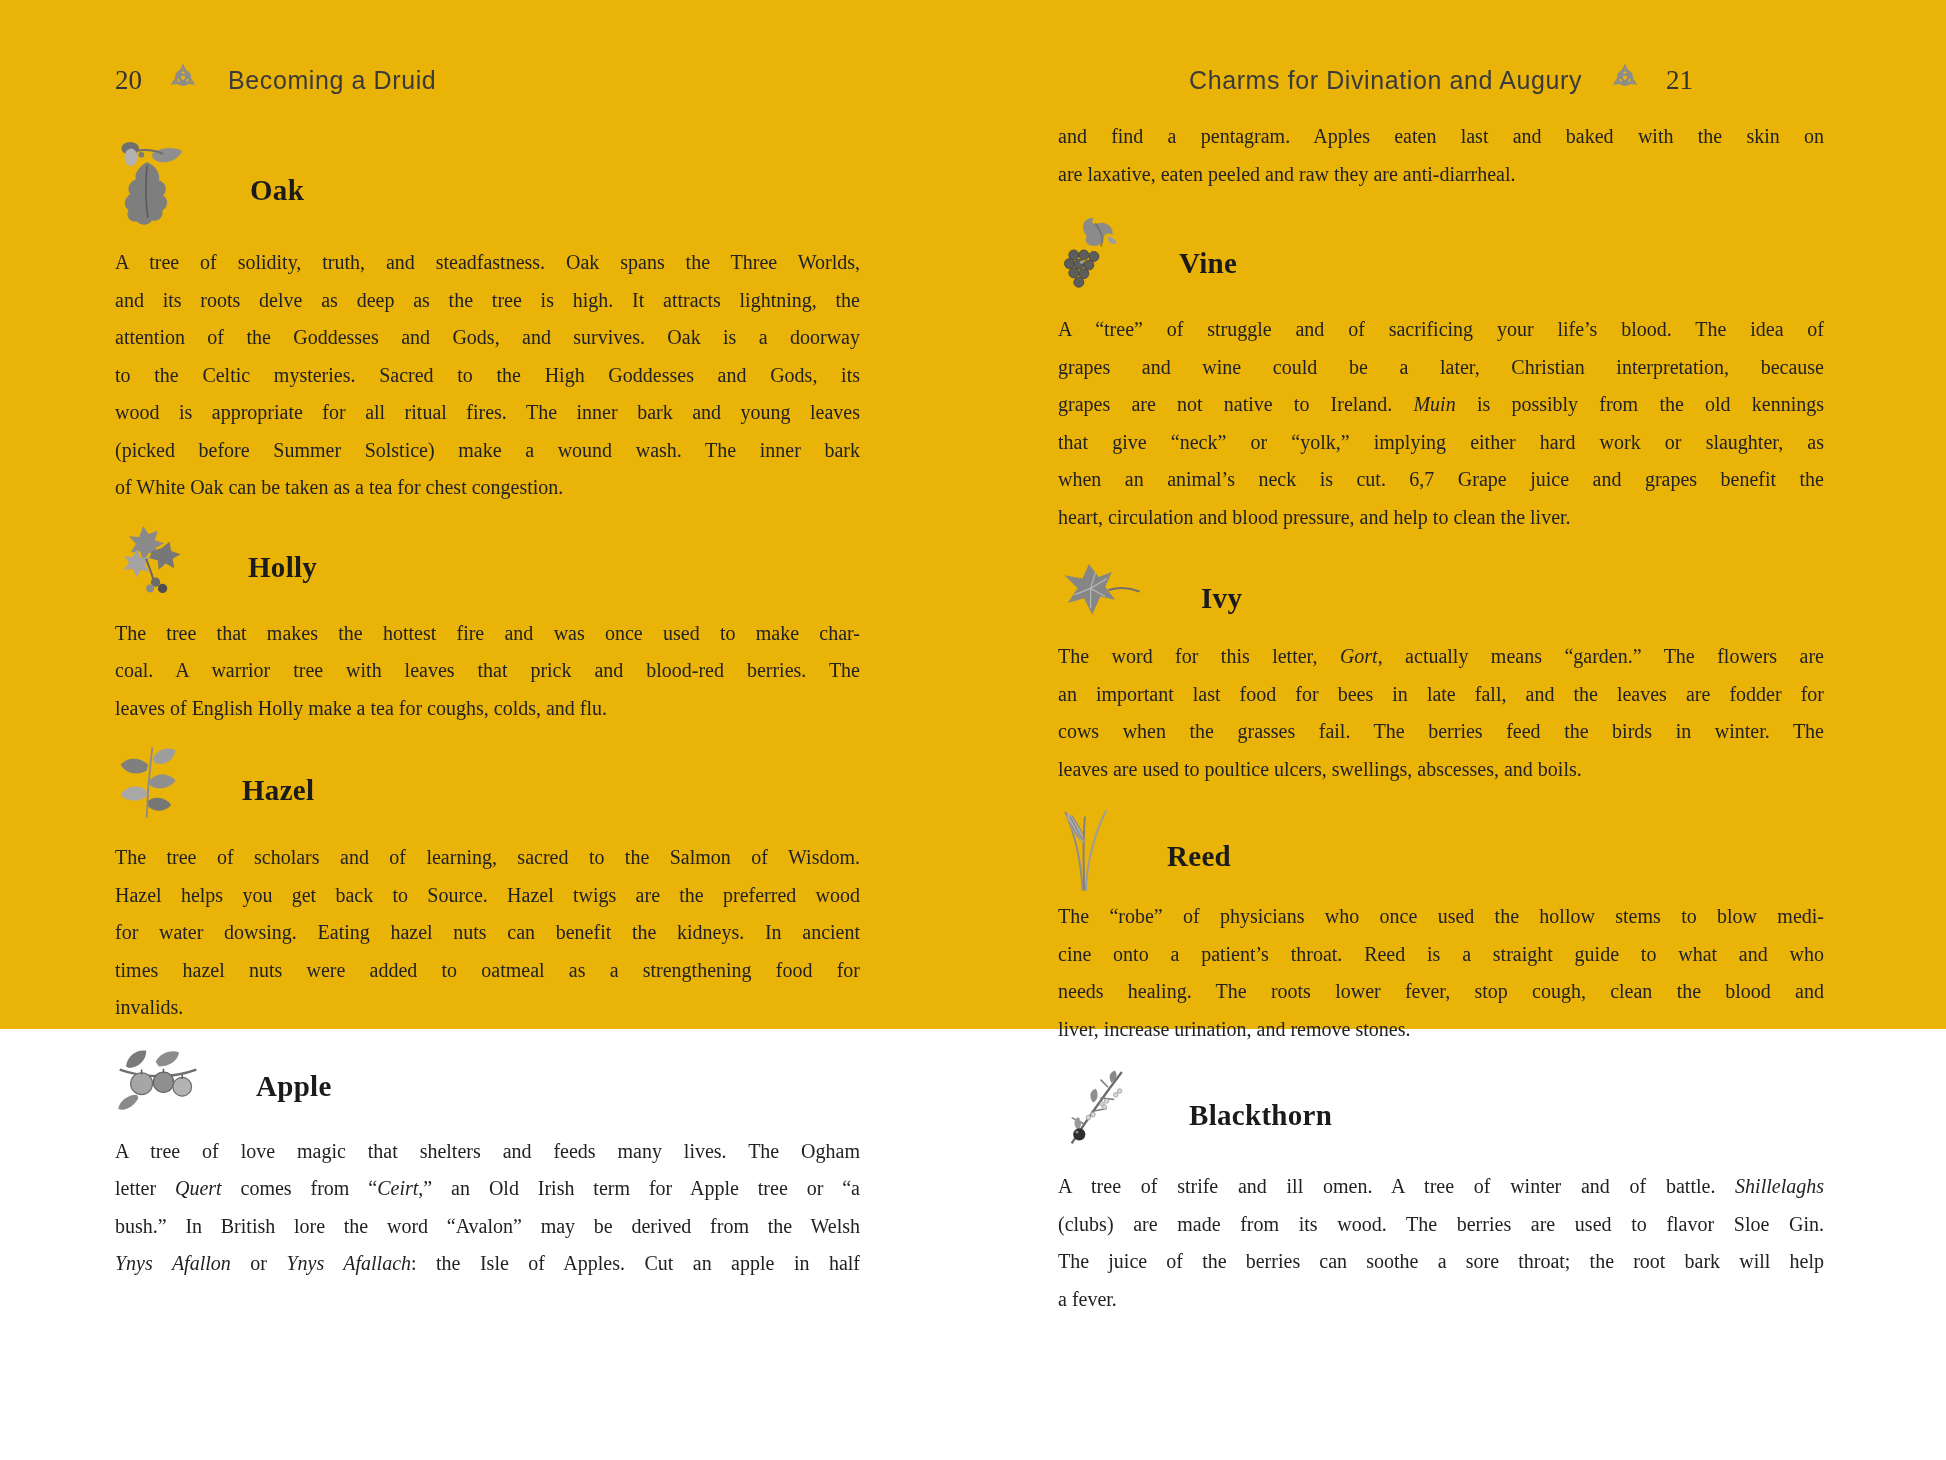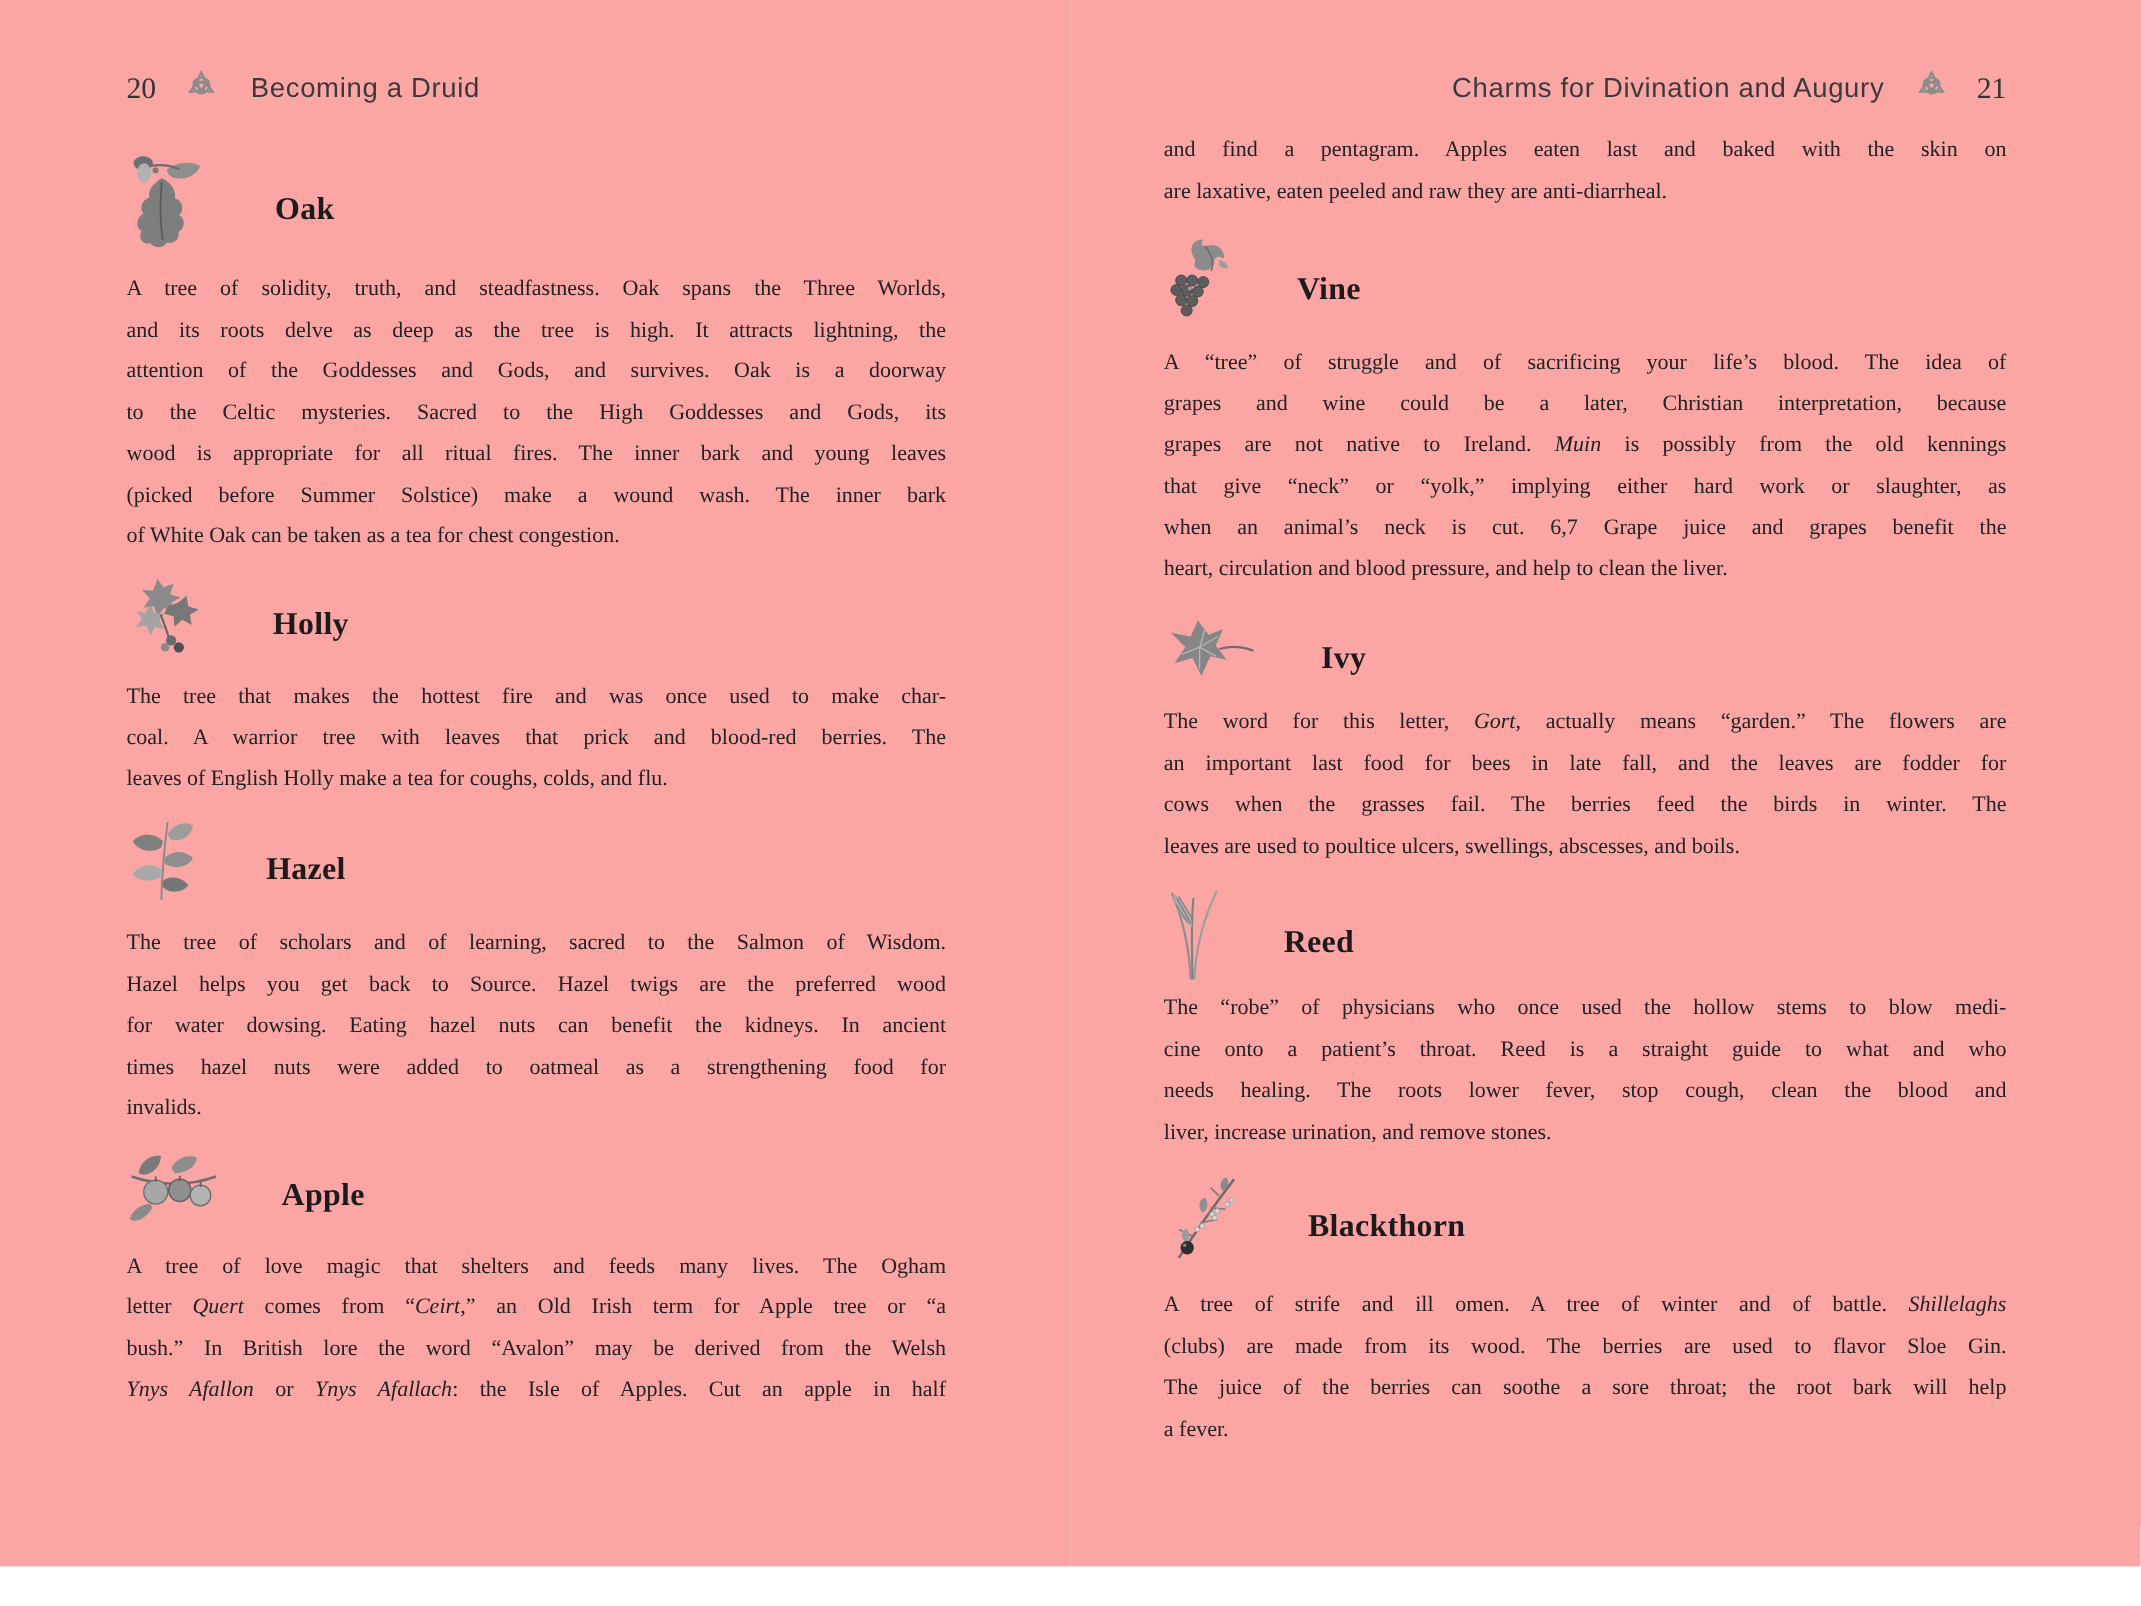--- a/index.html
+++ b/index.html
@@ -1,28 +1,28 @@
 <!DOCTYPE html>
 <html><head>
 <meta charset="utf-8">
 <style>
   * { margin:0; padding:0; box-sizing:border-box; }
   html, body { width:1946px; height:1460px; background:#ffffff; }
   body { position:relative; overflow:hidden; font-family:"Liberation Serif", serif; color:#222222; }
 
-  .page { position:absolute; top:0; height:1424px; background:#fca5a5; }
+  .page { position:absolute; top:0; height:1029px; background:#eab308; }
   #page-left  { left:0;    width:973px; }
   #page-right { left:973px; width:973px; }
 
   .content { position:absolute; top:52px; }
   #page-left  .content { left:115px; width:745px; }
   #page-right .content { left:85px;  width:766px; }
 
   .running-head { display:flex; align-items:center; height:36px; margin-top:10px; }
-  .rh-right { justify-content:flex-end; }
+  .rh-right { justify-content:center; }
   .rh-title { font-family:"Liberation Sans", sans-serif; font-size:25px; letter-spacing:0.6px; color:#3a3a3a; }
   .rh-num { font-family:"Liberation Serif", serif; font-size:27px; color:#333333; }
   .rh-left .rh-num   { margin-right:24px; }
   .rh-left .triq     { margin-right:28px; }
   .rh-right .triq    { margin-left:26px; margin-right:24px; }
   .triq { width:34px; height:34px; flex:0 0 auto; }
 
   .tree-section { margin-top:16px; }
   .first-section { margin-top:40px; }
   .section-head { display:flex; align-items:center;gap:35px; }

